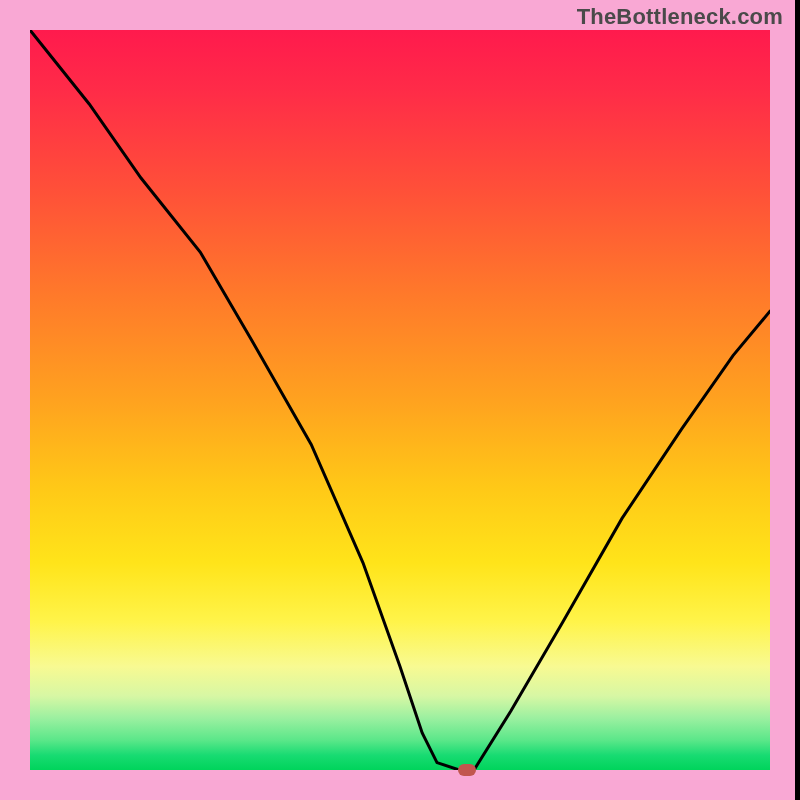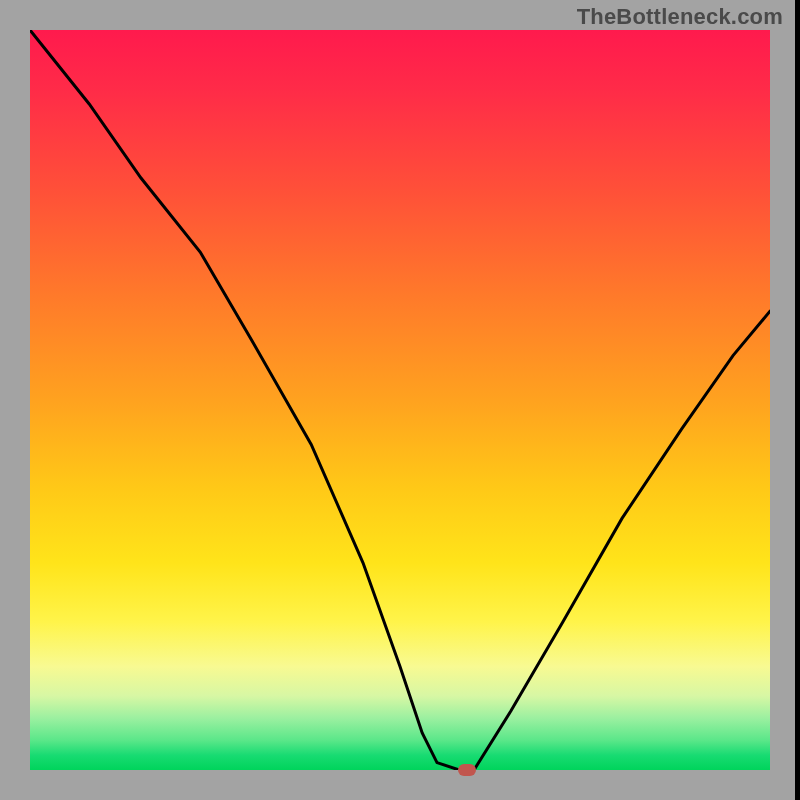--- a/index.html
+++ b/index.html
@@ -8,21 +8,21 @@
     width: 800px;
     height: 800px;
     background: #000;
     font-family: Arial, Helvetica, sans-serif;
     overflow: hidden;
   }
   .frame {
     position: relative;
     width: 795px;
     height: 800px;
-    background: #a3a3a3;
+    background: #f9a8d4;
   }
   .watermark {
     position: absolute;
     top: 4px;
     right: 12px;
     color: #4a4a4a;
     font-size: 22px;
     font-weight: 600;
     letter-spacing: 0.2px;
     user-select: none;

